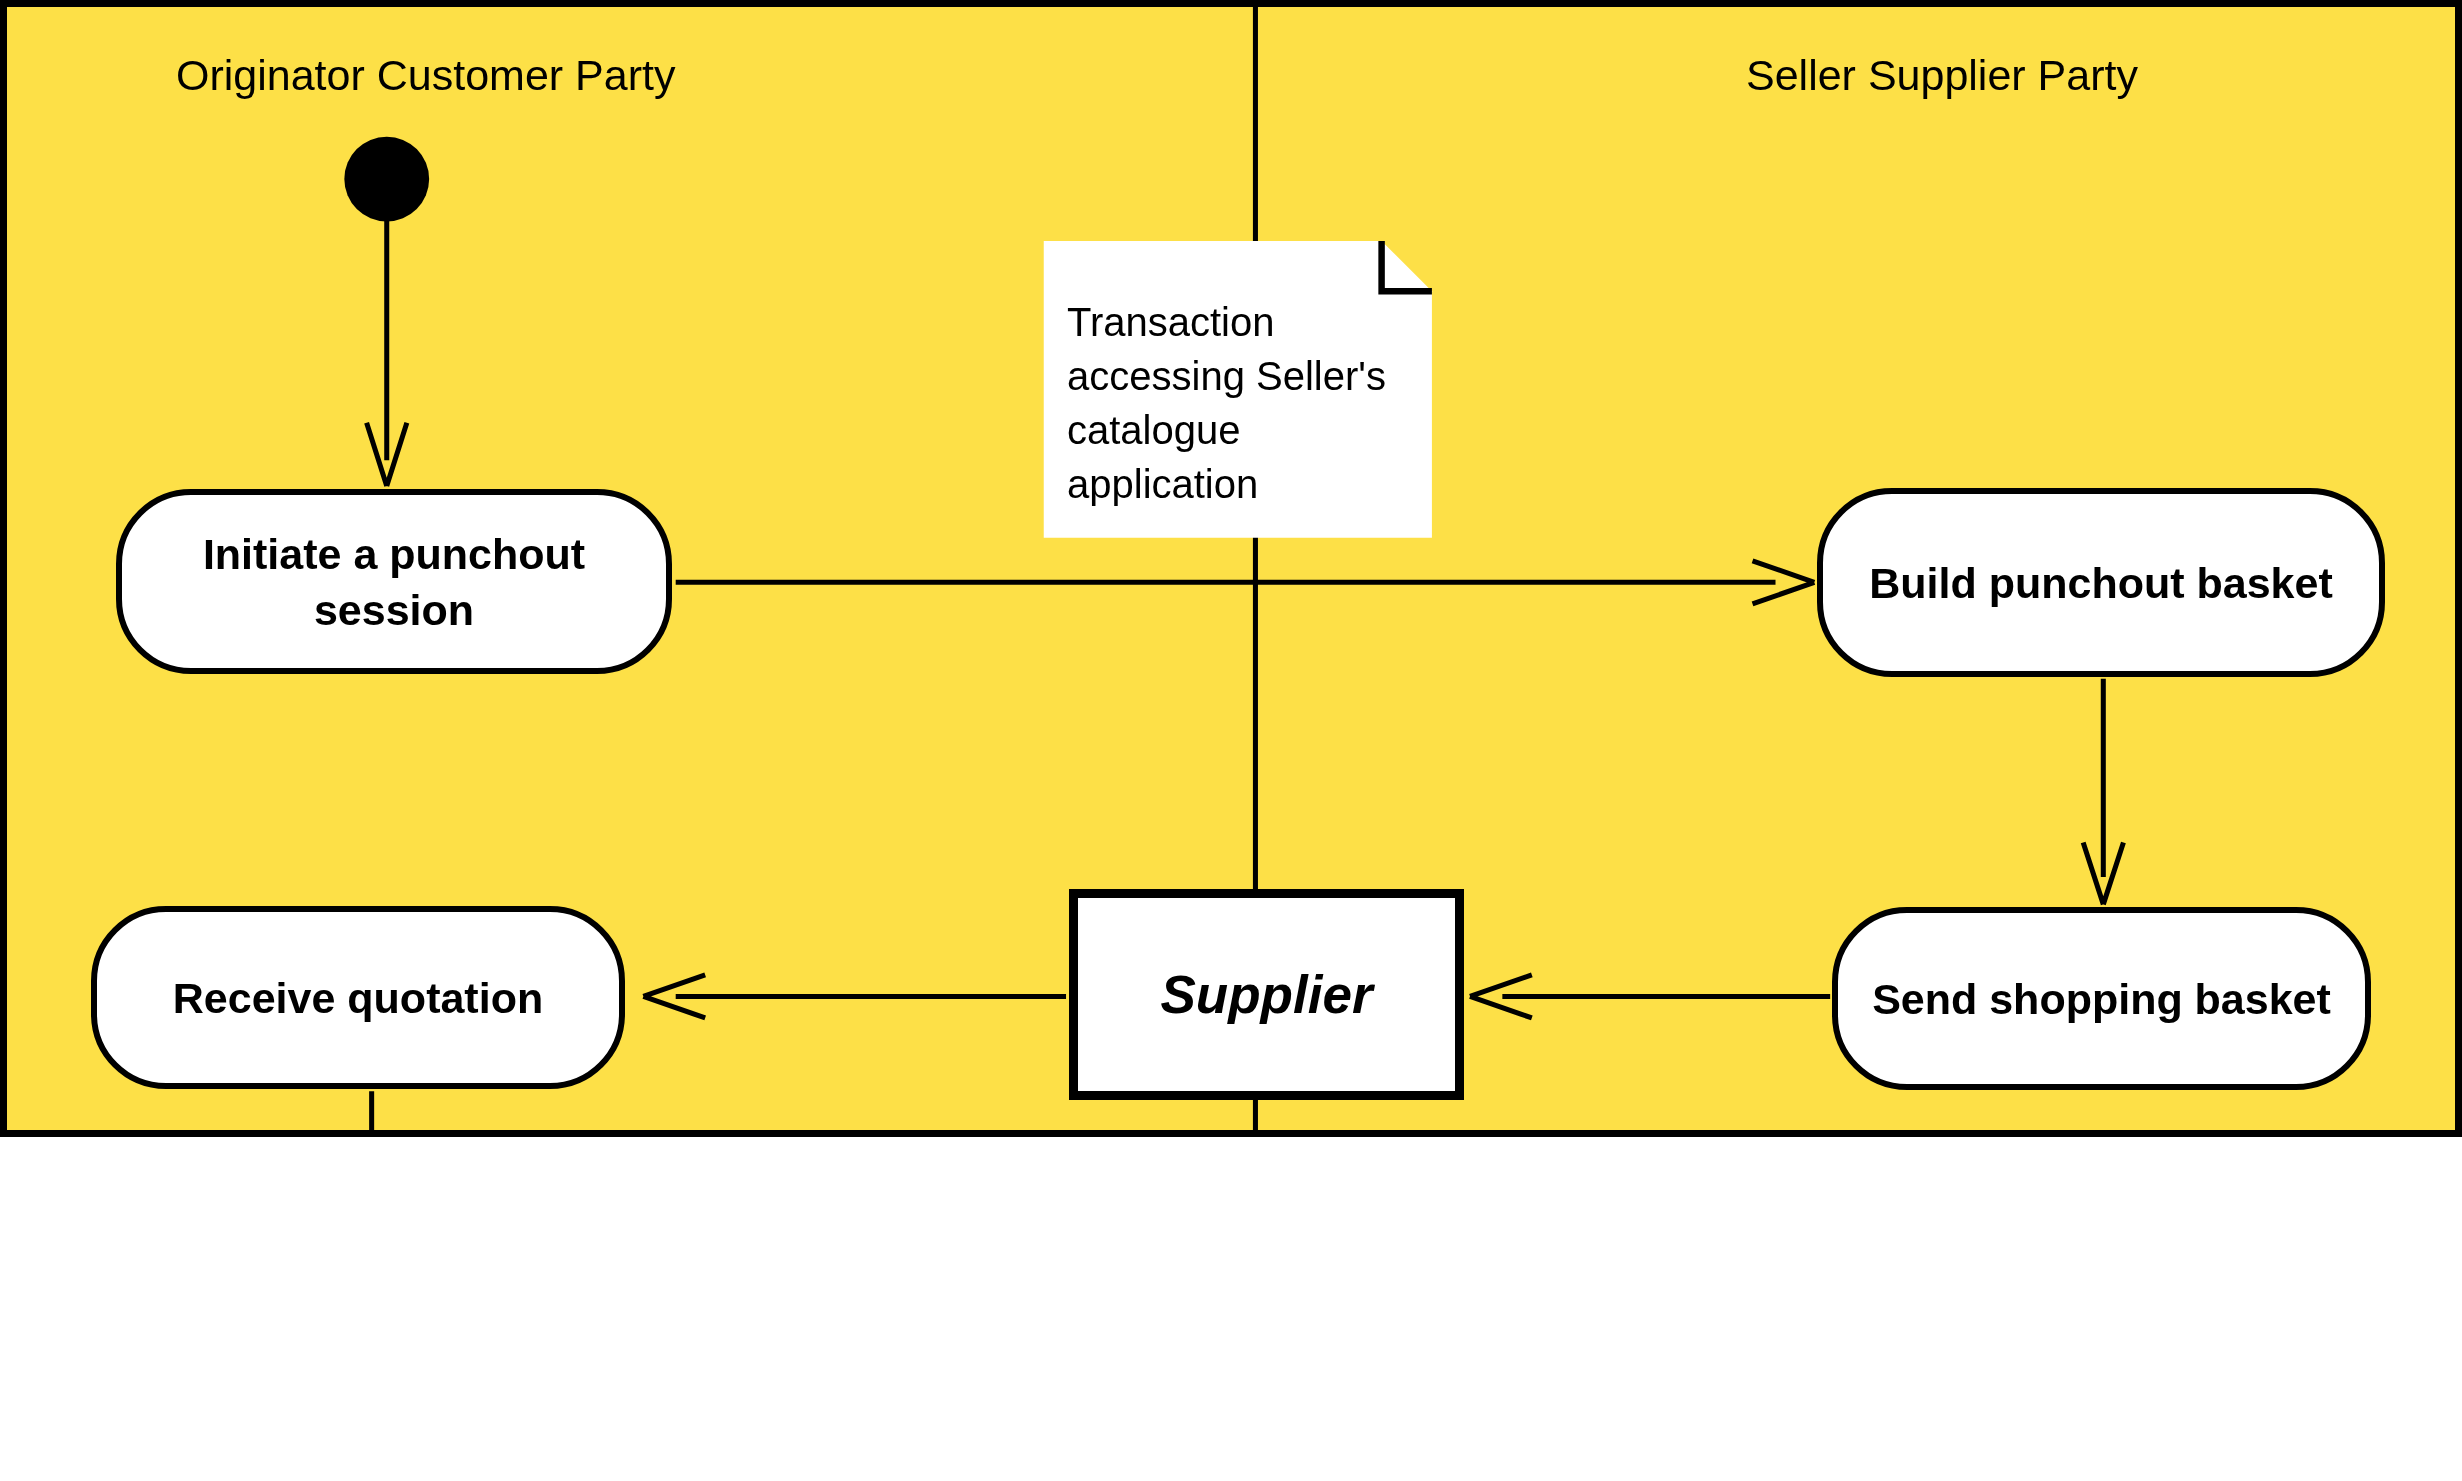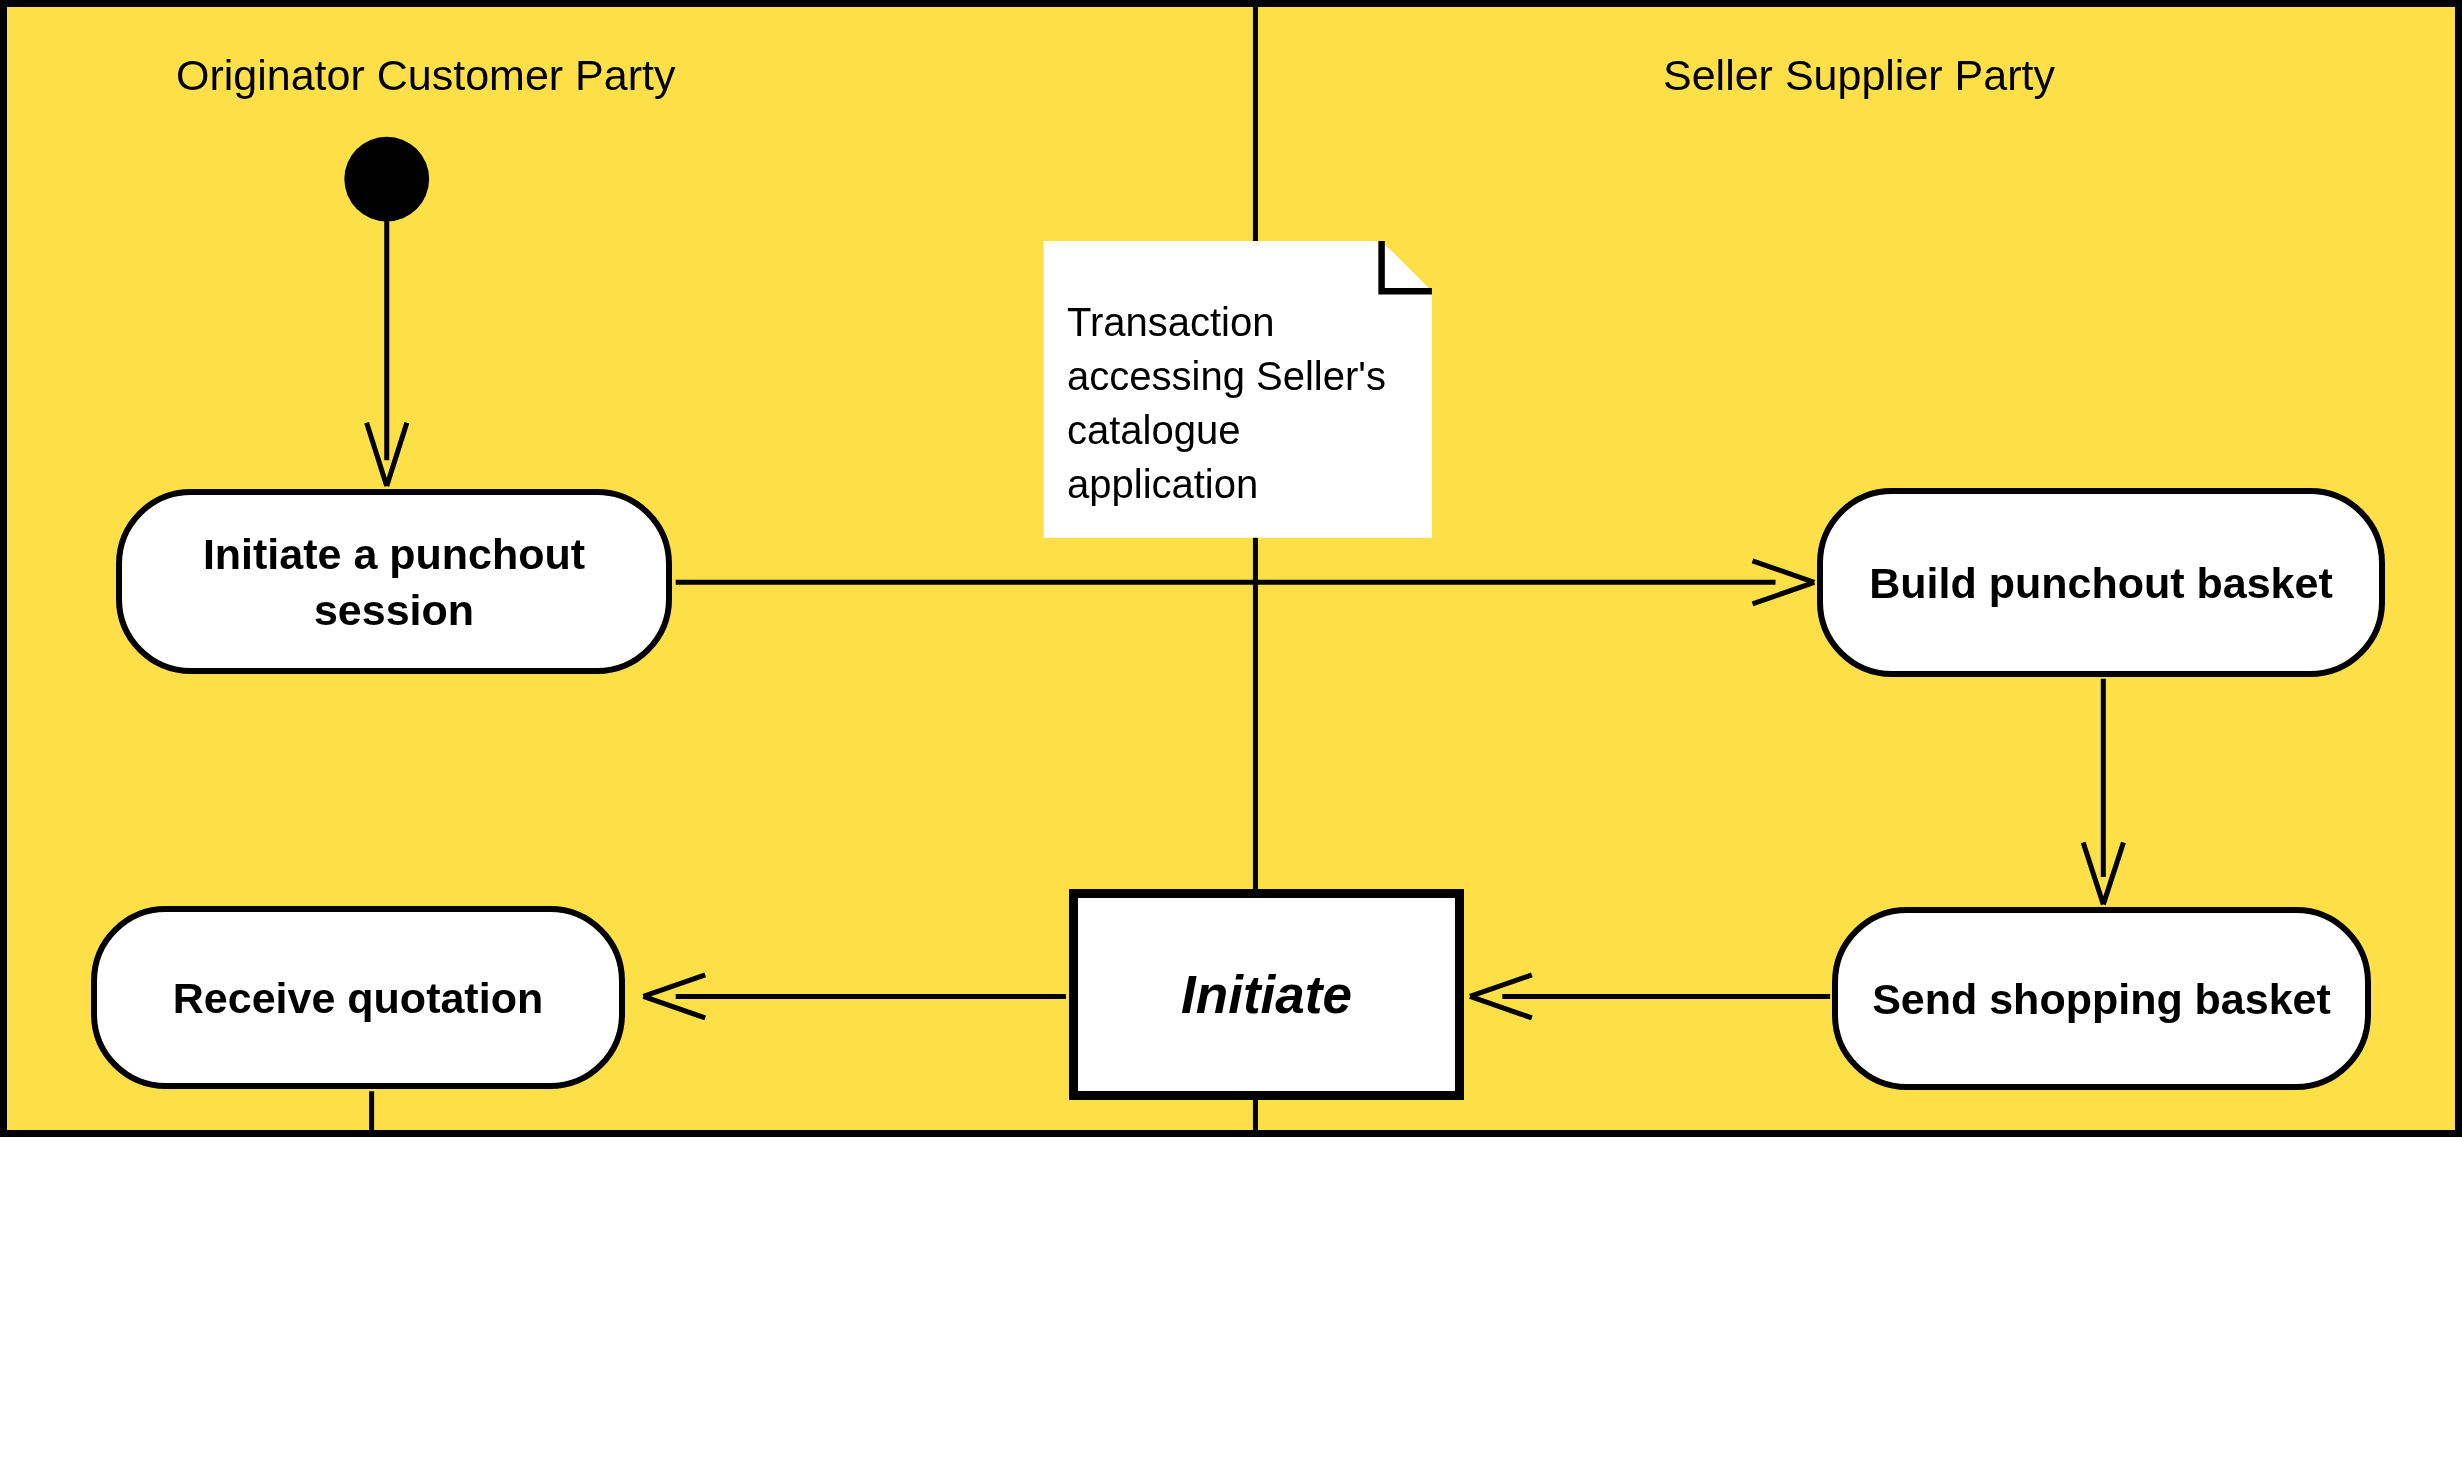--- a/index.html
+++ b/index.html
@@ -117,30 +117,30 @@
     </g>
 
     <g>
       <polygon points="1452,335 1922,335 1992,405 1992,748 1452,748" fill="#ffffff" stroke-width="9"></polygon>
       <polyline points="1922,335 1922,405 1992,405" fill="none" stroke-width="9"></polyline>
     </g>
   </svg>
 
   <div class="lane-title" style="left:169px; top:45px;">Originator Customer Party</div>
 
-  <div class="lane-title" style="left:1656px; top:45px;">Seller Supplier Party</div>
+  <div class="lane-title" style="left:1739px; top:45px;">Seller Supplier Party</div>
 
   <div class="activity" style="left:109px; top:482px; width:556px; height:185px;">Initiate a punchout
 session</div>
 
   <div class="activity" style="left:1810px; top:481px; width:568px; height:189px;">Build punchout basket</div>
 
   <div class="activity" style="left:1825px; top:900px; width:539px; height:183px;">Send shopping basket</div>
 
-  <div class="object-box" style="left:1062px; top:882px; width:395px; height:211px;">Initiate</div>
+  <div class="object-box" style="left:1062px; top:882px; width:395px; height:211px;">Supplier</div>
 
   <div class="activity" style="left:84px; top:899px; width:534px; height:183px;">Receive quotation</div>
 
   <div class="note-text" style="left:1060px; top:288px; width:359px;">Transaction
 accessing Seller's
 catalogue
 application</div>
 
 </div>
 

